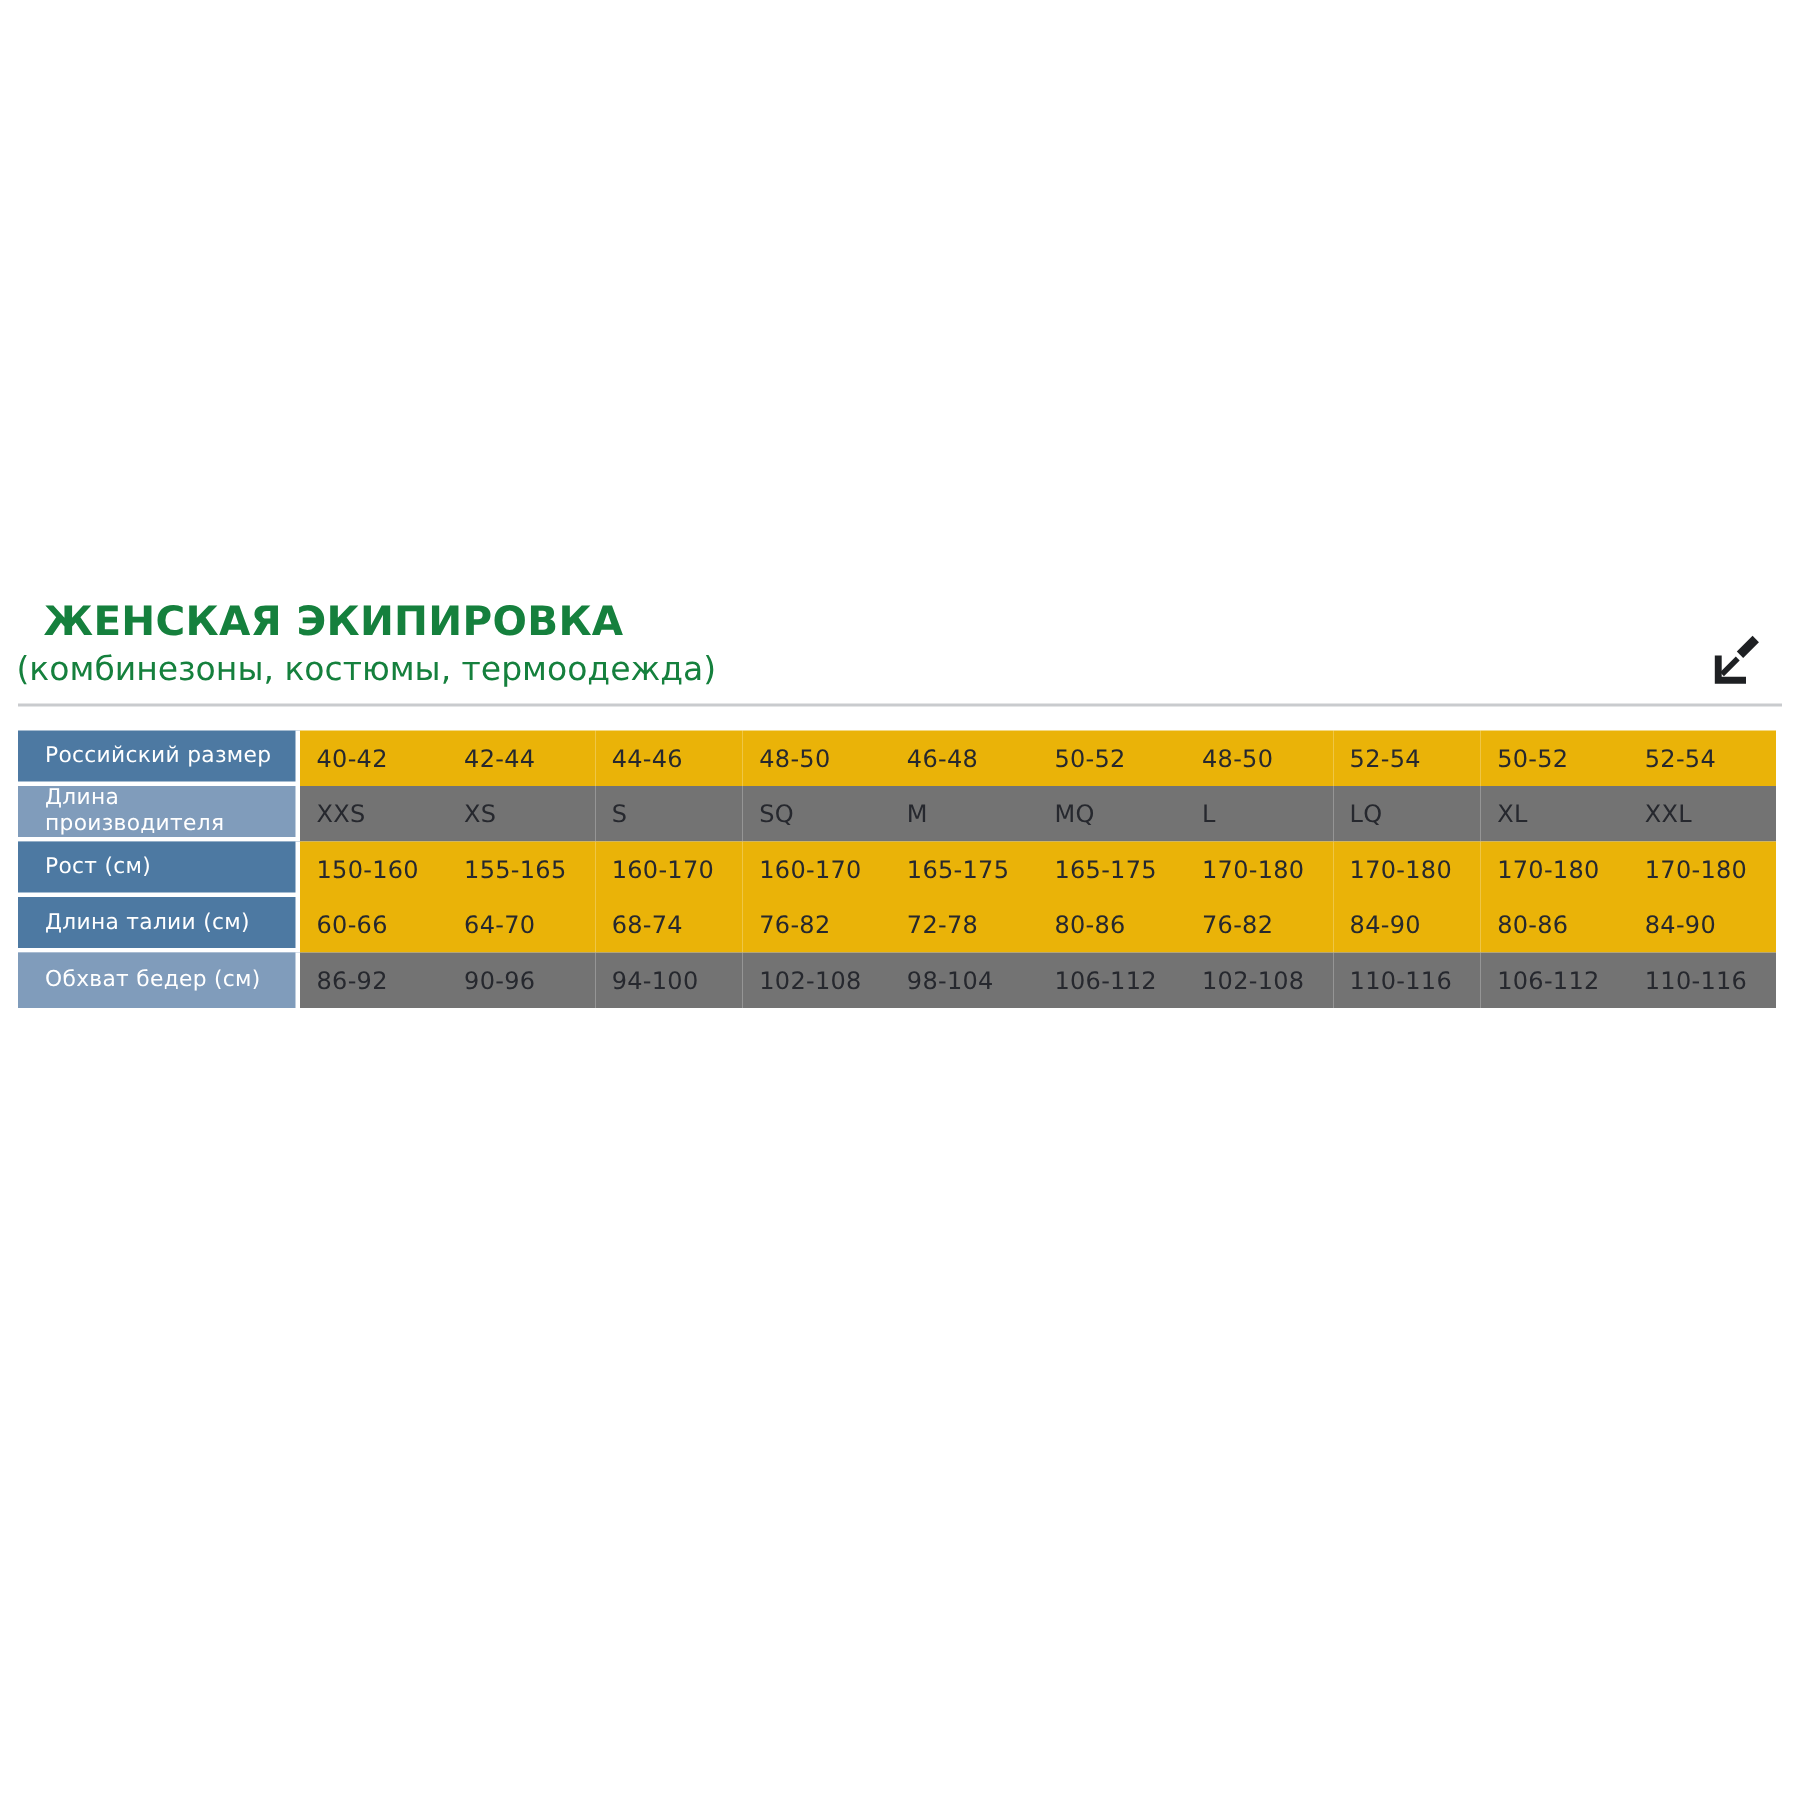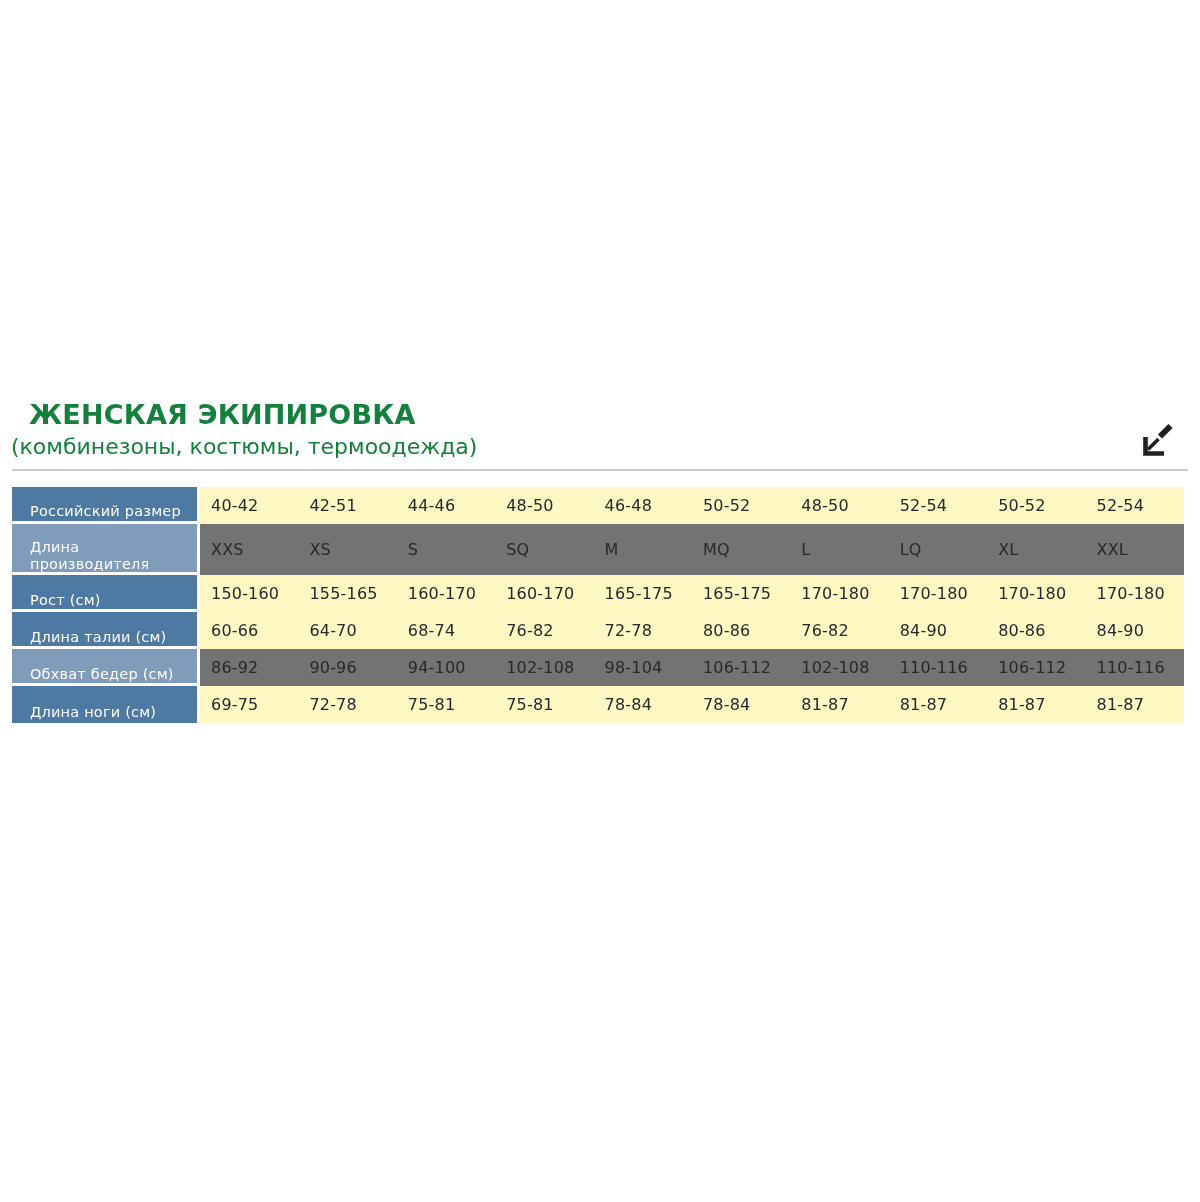--- a/index.html
+++ b/index.html
@@ -71,30 +71,30 @@
     letter-spacing: 0.2px;
     padding: 0 4px 0 11px;
     white-space: nowrap;
     overflow: hidden;
   }
 
   table.size-table td.label-cell {
     font-size: 14.5px;
     letter-spacing: 0.2px;
     color: #ffffff;
-    padding: 15px 8px 0 18px;
+    padding: 0 8px 0 18px;
     white-space: normal;
     line-height: 1.15;
     border-right: 3px solid #ffffff;
     margin-left: 19px;
   }
 
   tr.row-odd  td.label-cell { background: #4d79a2; }
   tr.row-even td.label-cell { background: #809cbb; }
-  tr.row-odd  td.data-cell  { background: #fef9c3; }
+  tr.row-odd  td.data-cell  { background: #eab308; }
   tr.row-even td.data-cell  { background: #737373; }
 
   tr:not(:last-child) td.label-cell { border-bottom: 3px solid #ffffff; }
 </style>
 </head>
 <body>
 
 <div class="sheet">
 
   <div class="page-title">ЖЕНСКАЯ ЭКИПИРОВКА</div>
@@ -110,21 +110,21 @@
   <div class="divider"></div>
 
   <table class="size-table">
     <colgroup>
       <col class="label-col">
     </colgroup>
     <tbody>
         <tr class="row-odd">
           <td class="label-cell">Российский размер</td>
           <td class="data-cell">40-42</td>
-          <td class="data-cell">42-51</td>
+          <td class="data-cell">42-44</td>
           <td class="data-cell">44-46</td>
           <td class="data-cell">48-50</td>
           <td class="data-cell">46-48</td>
           <td class="data-cell">50-52</td>
           <td class="data-cell">48-50</td>
           <td class="data-cell">52-54</td>
           <td class="data-cell">50-52</td>
           <td class="data-cell">52-54</td>
         </tr>
         <tr class="row-even">
@@ -172,29 +172,16 @@
           <td class="data-cell">90-96</td>
           <td class="data-cell">94-100</td>
           <td class="data-cell">102-108</td>
           <td class="data-cell">98-104</td>
           <td class="data-cell">106-112</td>
           <td class="data-cell">102-108</td>
           <td class="data-cell">110-116</td>
           <td class="data-cell">106-112</td>
           <td class="data-cell">110-116</td>
         </tr>
-        <tr class="row-odd">
-          <td class="label-cell">Длина ноги (см)</td>
-          <td class="data-cell">69-75</td>
-          <td class="data-cell">72-78</td>
-          <td class="data-cell">75-81</td>
-          <td class="data-cell">75-81</td>
-          <td class="data-cell">78-84</td>
-          <td class="data-cell">78-84</td>
-          <td class="data-cell">81-87</td>
-          <td class="data-cell">81-87</td>
-          <td class="data-cell">81-87</td>
-          <td class="data-cell">81-87</td>
-        </tr>
       </tbody>
   </table>
 
 </div>
 
 </body></html>

